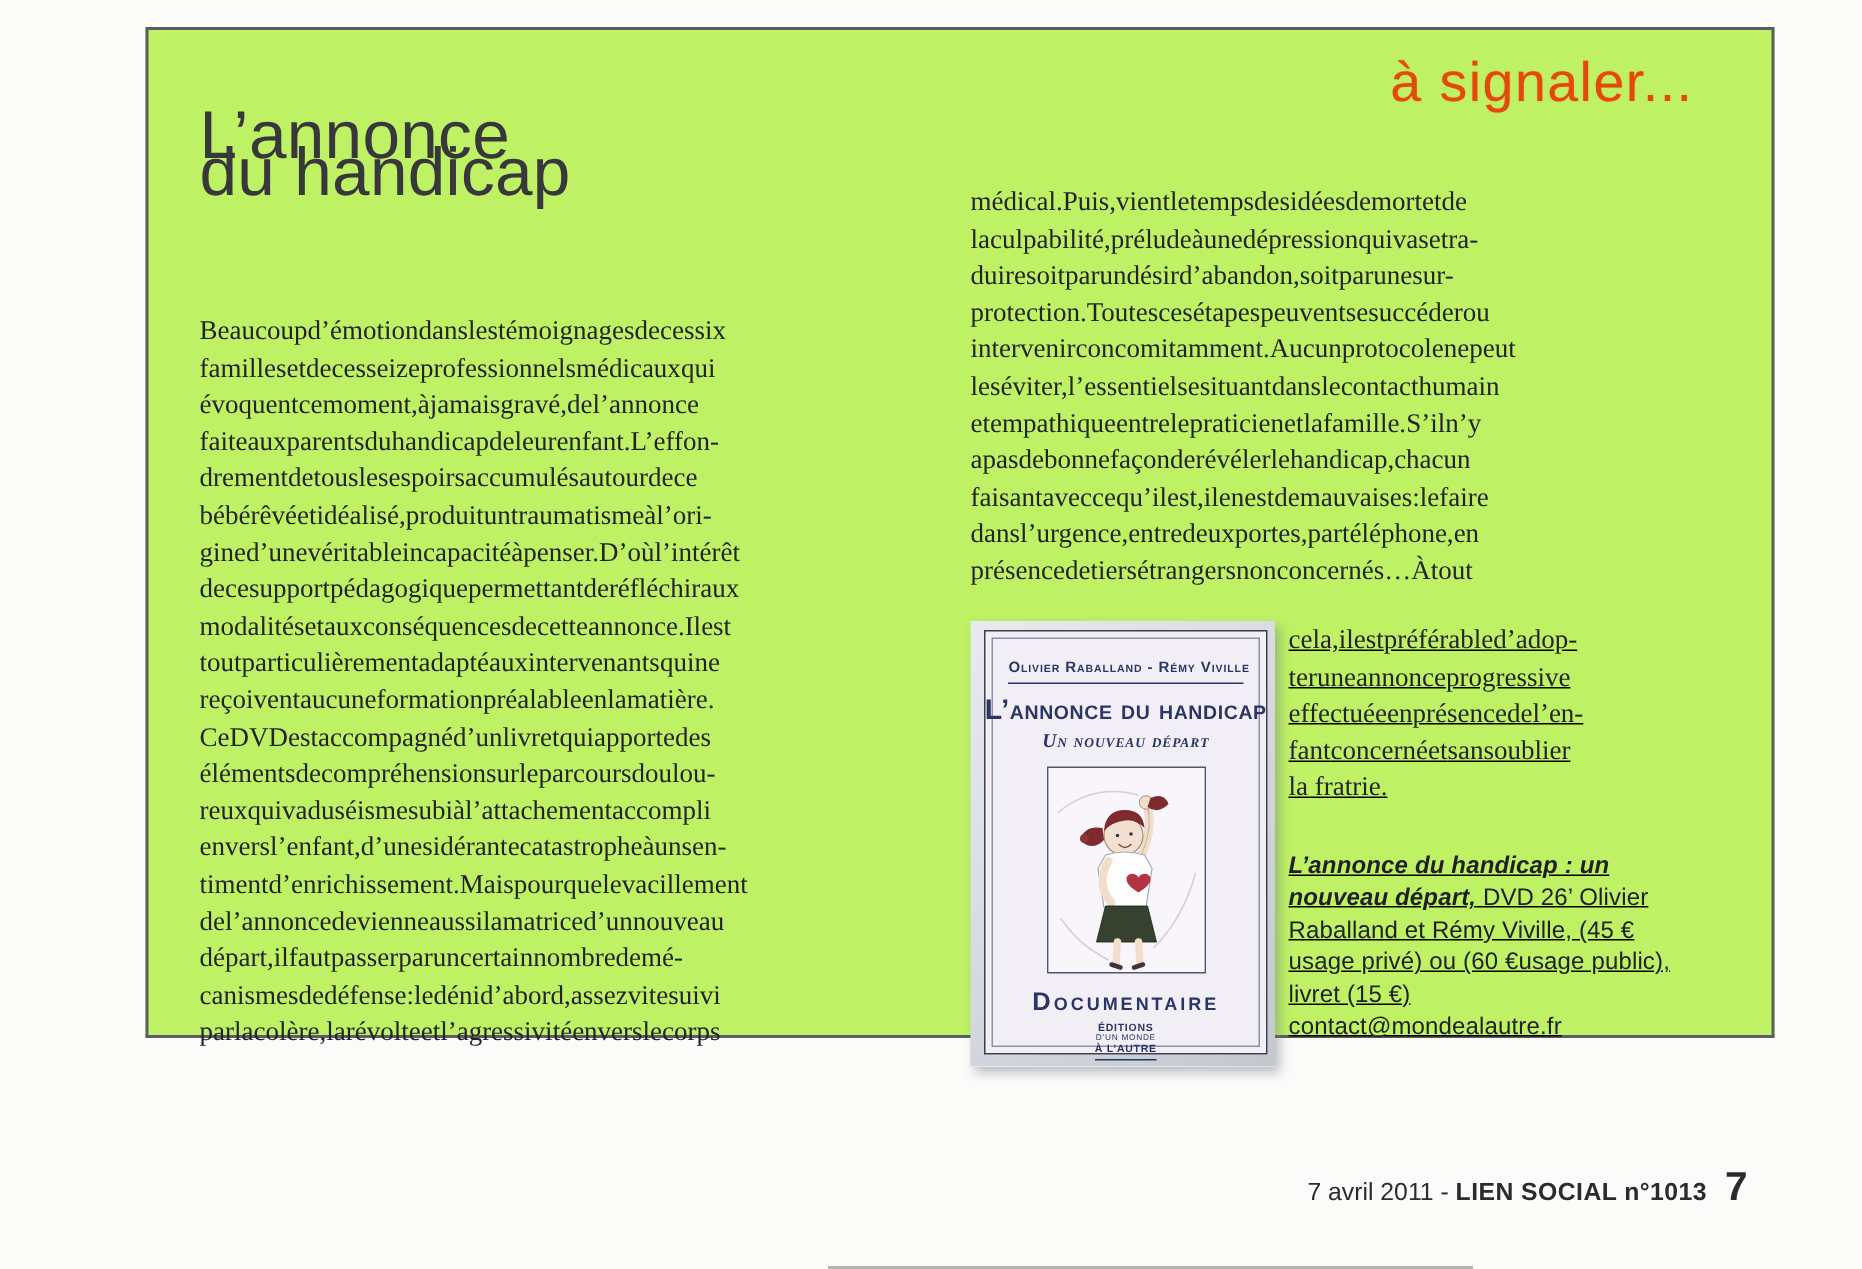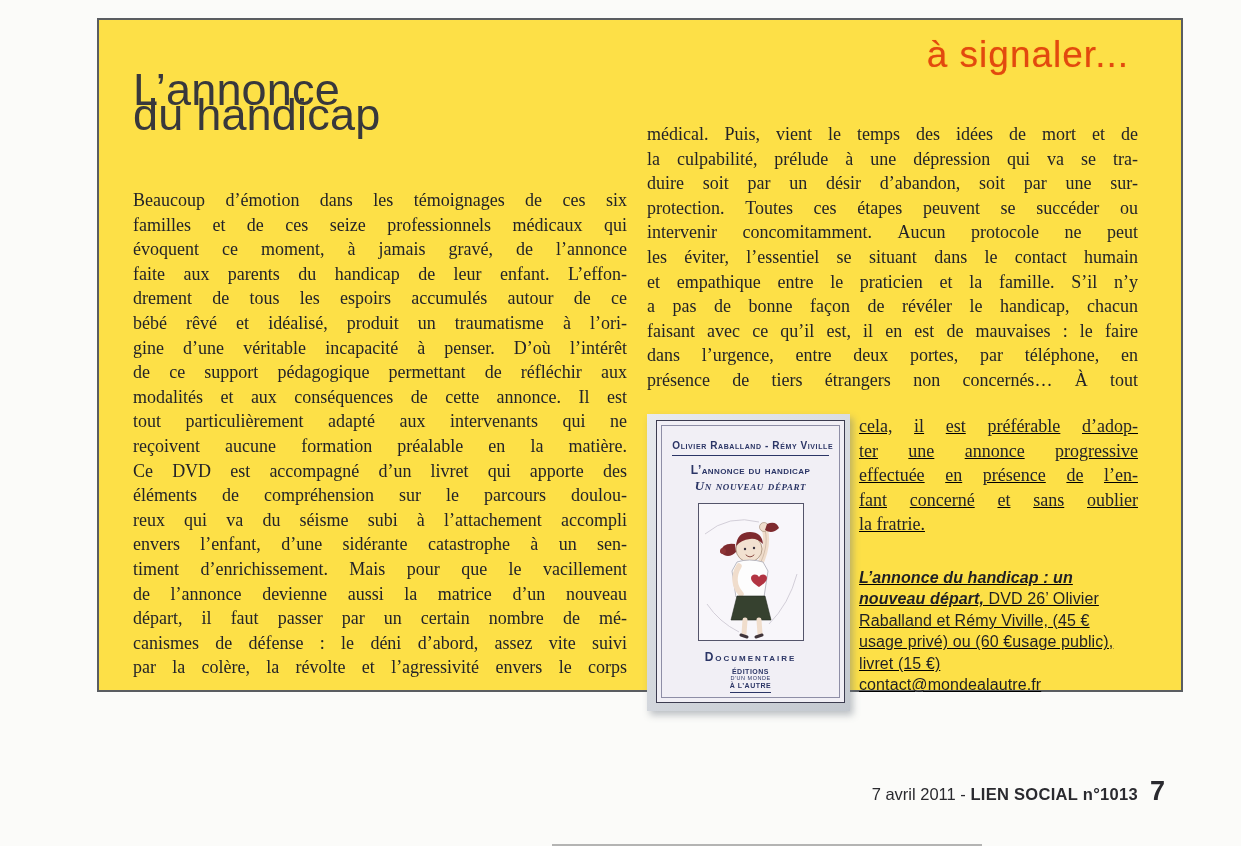--- a/index.html
+++ b/index.html
@@ -6,42 +6,42 @@
   .page{
     position:relative;
     width:1241px;height:846px;
     background:#fbfbf9;
     font-family:"Liberation Sans",sans-serif;
     overflow:hidden;
   }
   .panel{
     position:absolute;left:97px;top:18px;
     width:1086px;height:674px;
-    background:#fde047;
+    background:#bef264;
     border:2px solid #5a5d61;
     box-sizing:border-box;
   }
   .flag{
     position:absolute;top:14px;right:52px;
     font-size:37px;color:#e2490f;
     letter-spacing:1px;
     text-shadow:0 0 1px #f5a21e;
   }
   .title{
     position:absolute;left:34px;top:58px;
     font-size:45px;line-height:52px;color:#38383c;
     letter-spacing:0.2px;
   }
   .bodytext{
     font-family:"Liberation Serif",serif;
     font-size:18px;color:#232328;
   }
   .tline{line-height:24.6px;height:24.6px;white-space:nowrap;}
-  .tline.just{display:flex;justify-content:space-between;white-space:normal;}
-  .leftcol{position:absolute;left:34px;top:168px;width:494px;}
+  .tline.just{display:flex;white-space:normal;}
+  .leftcol{position:absolute;left:34px;top:188px;width:494px;}
   .rightcol{position:absolute;left:548px;top:102px;width:491px;}
   .mediarow{
     position:absolute;left:548px;top:394px;width:491px;
     display:flex;gap:9px;
   }
   
   .cover-photo{
     width:203px;height:297px;flex:0 0 203px;
     background:linear-gradient(135deg,#e8eaee 0%,#d2d6dc 60%,#c3c8cf 100%);
     padding:6px 5px 8px 9px;box-sizing:border-box;
@@ -57,27 +57,27 @@
     display:flex;flex-direction:column;align-items:center;
     padding:14px 7px 8px;box-sizing:border-box;
     color:#2b3566;
   }
   .cv-authors{
     font-size:10px;font-weight:700;font-variant:small-caps;
     letter-spacing:.6px;white-space:nowrap;
     border-bottom:1px solid #2b3566;padding-bottom:4px;width:96%;
     text-align:center;
   }
-  .cv-title{margin-top:7px;font-size:12px;font-weight:700;font-variant:small-caps;letter-spacing:.4px;white-space:nowrap;}
+  .cv-title{margin-top:7px;font-size:19px;font-weight:700;font-variant:small-caps;letter-spacing:.4px;white-space:nowrap;}
   .cv-subtitle{margin-top:1px;font-family:"Liberation Serif",serif;font-style:italic;font-weight:700;font-size:13px;font-variant:small-caps;letter-spacing:.6px;}
   .cv-art{
     margin-top:9px;width:106px;height:138px;
     background:#f8f6fa;border:1px solid #54546a;box-sizing:border-box;
   }
-  .cv-genre{margin-top:9px;font-size:12px;font-weight:700;font-variant:small-caps;letter-spacing:2px;}
+  .cv-genre{margin-top:9px;font-size:17px;font-weight:700;font-variant:small-caps;letter-spacing:2px;}
   .cv-logo{margin-top:4px;text-align:center;line-height:7px;border-bottom:1px solid #2b3566;padding-bottom:3px;}
   .cv-logo div{font-size:7px;font-weight:700;text-transform:uppercase;letter-spacing:.5px;}
   .cv-logo .sub{font-size:5.5px;font-weight:400;}
   
   .sidewrap{width:279px;text-decoration:underline;}
   .caption{
     margin-top:30px;font-size:16px;line-height:21.5px;color:#1f1f24;
     letter-spacing:.1px;
   }
   .cap-title{font-weight:700;font-style:italic;}

